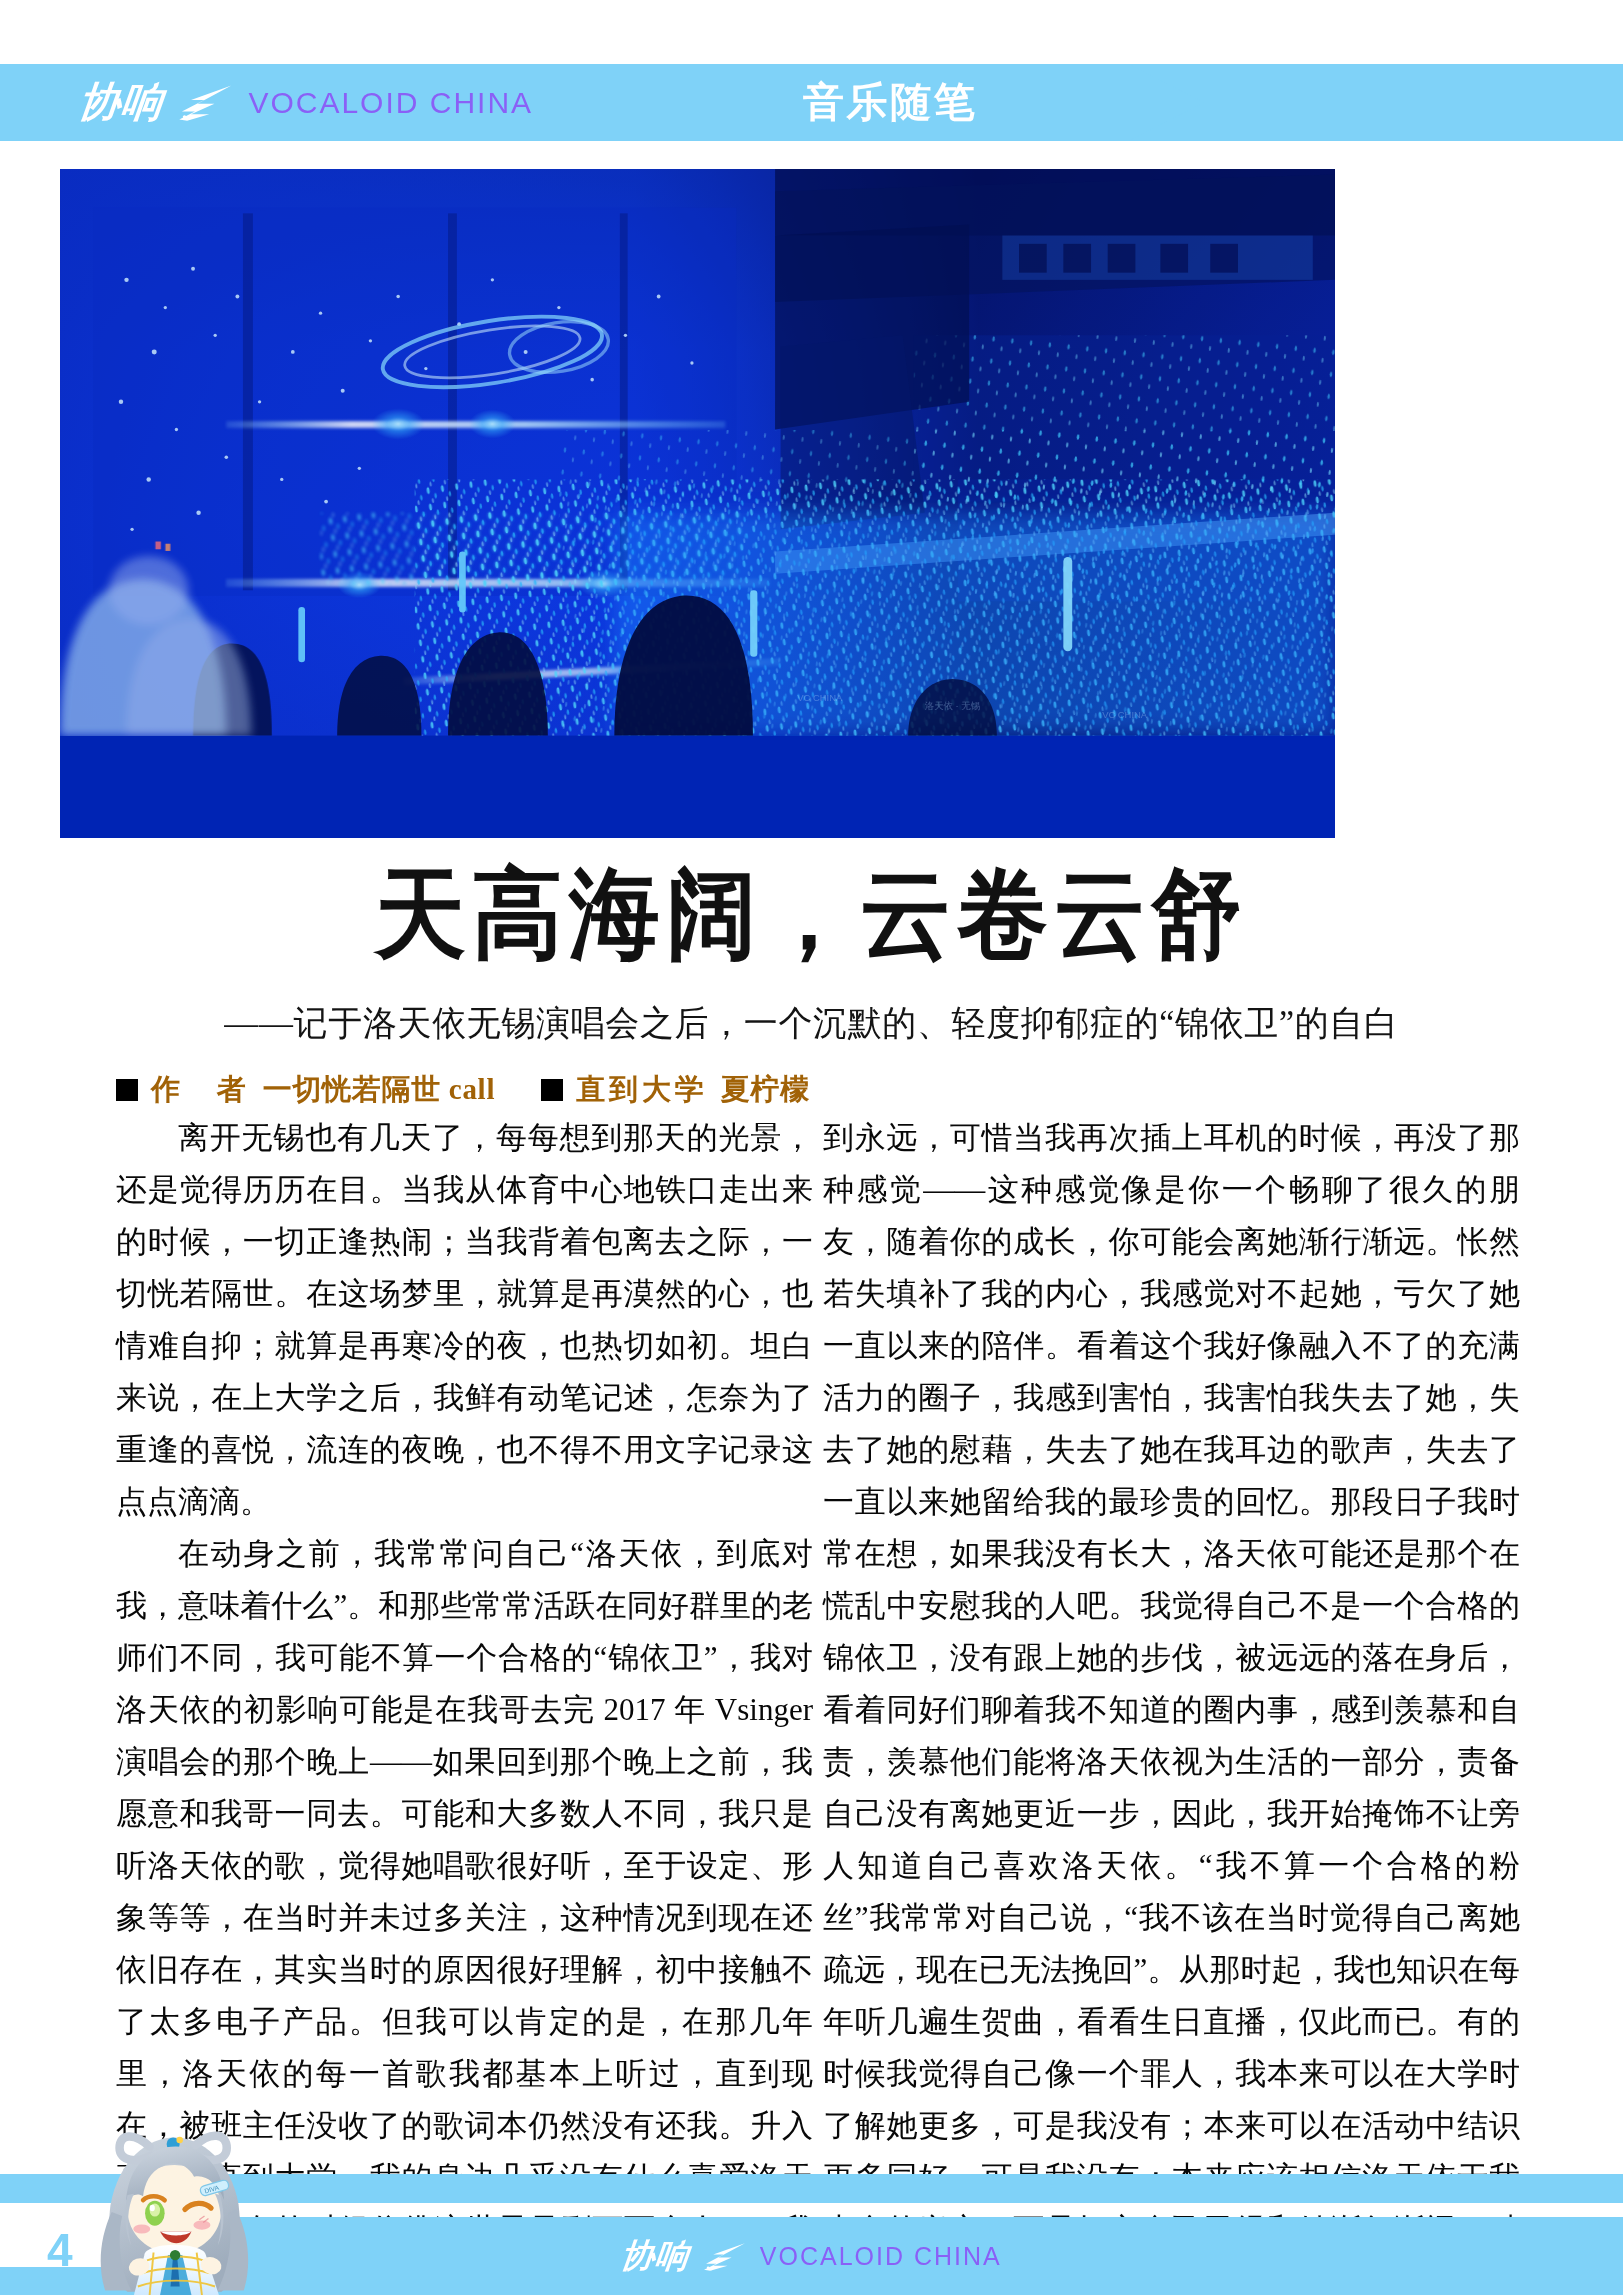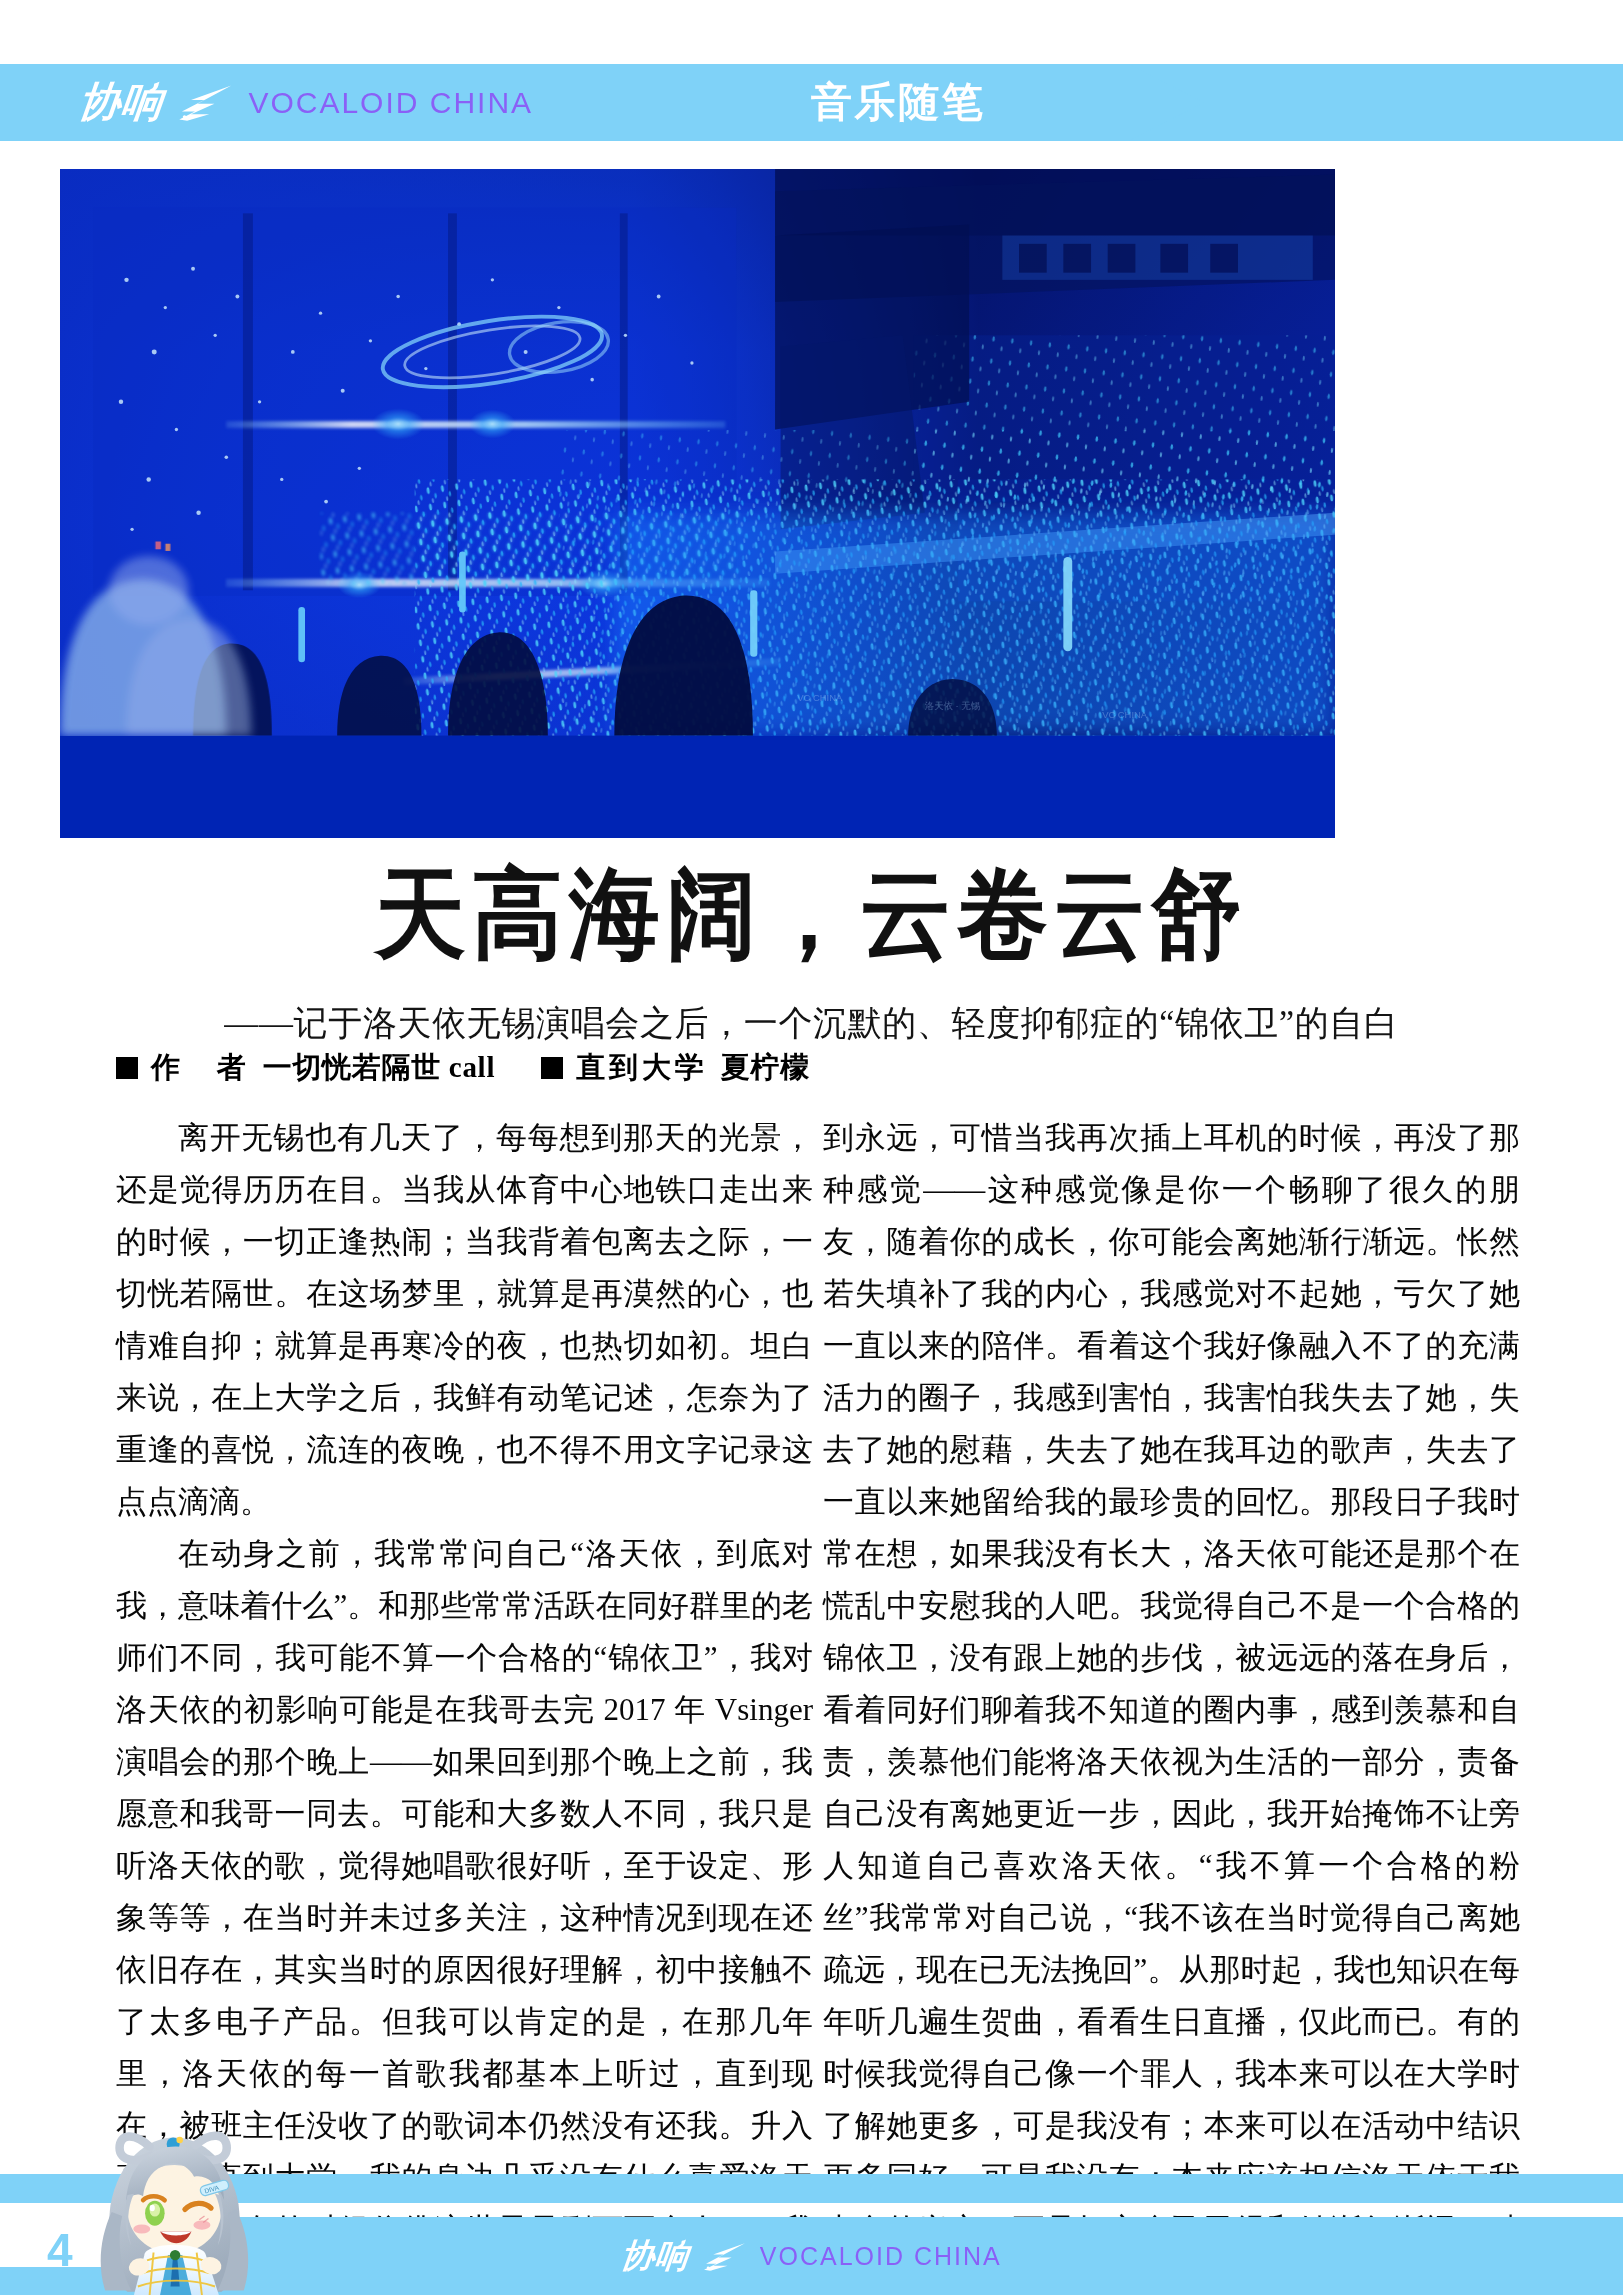--- a/index.html
+++ b/index.html
@@ -39,21 +39,21 @@
   .section-tag {
     position: absolute; left: 785px; top: 64px;
     height: 77px; width: 419px;
     background: #7fd2f8;
     clip-path: polygon(0 0, 82% 0, 100% 50%, 82% 100%, 0 100%);
     display: flex; align-items: center;
   }
   .section-tag span {
     font-family: "Liberation Sans", sans-serif;
     font-size: 41px; font-weight: 700; color:#fff;
-    letter-spacing: 2.6px; margin-left: 26px;
+    letter-spacing: 2.6px; margin-left: 18px;
   }
 
   
   .photo-wrap {
     position: absolute; left: 60px; top: 169px;
     width: 1275px; height: 669px;
     overflow: hidden;
     background: #0024b4;
   }
   .photo { position:absolute; inset:0; }
@@ -74,24 +74,24 @@
     position: absolute; left: 0; top: 1000px; width: 1623px;
     text-align: center;
     font-family: "Liberation Serif", serif;
     font-size: 35px; color: #141414;
     letter-spacing: 0.7px; font-weight: 500;
     transform: scaleX(.97);
   }
 
   
   .byline {
-    position: absolute; left: 116px; top: 1048px;
+    position: absolute; left: 116px; top: 1070px;
     display: flex; align-items: center; gap: 46px;
     font-family: "Liberation Serif", serif;
-    font-size: 29px; color: #000000; font-weight: 600;
+    font-size: 29px; color: #a16207; font-weight: 600;
   }
   .byline-item { display: flex; align-items: center; gap: 13px; white-space: nowrap; }
   .sq { width: 22px; height: 22px; background:#000; display:inline-block; }
   .byline-label { letter-spacing: 3.9px; }
   .byline-value { letter-spacing: 0.7px; }
 
   
   .col {
     position: absolute;
     top: 1112px;

